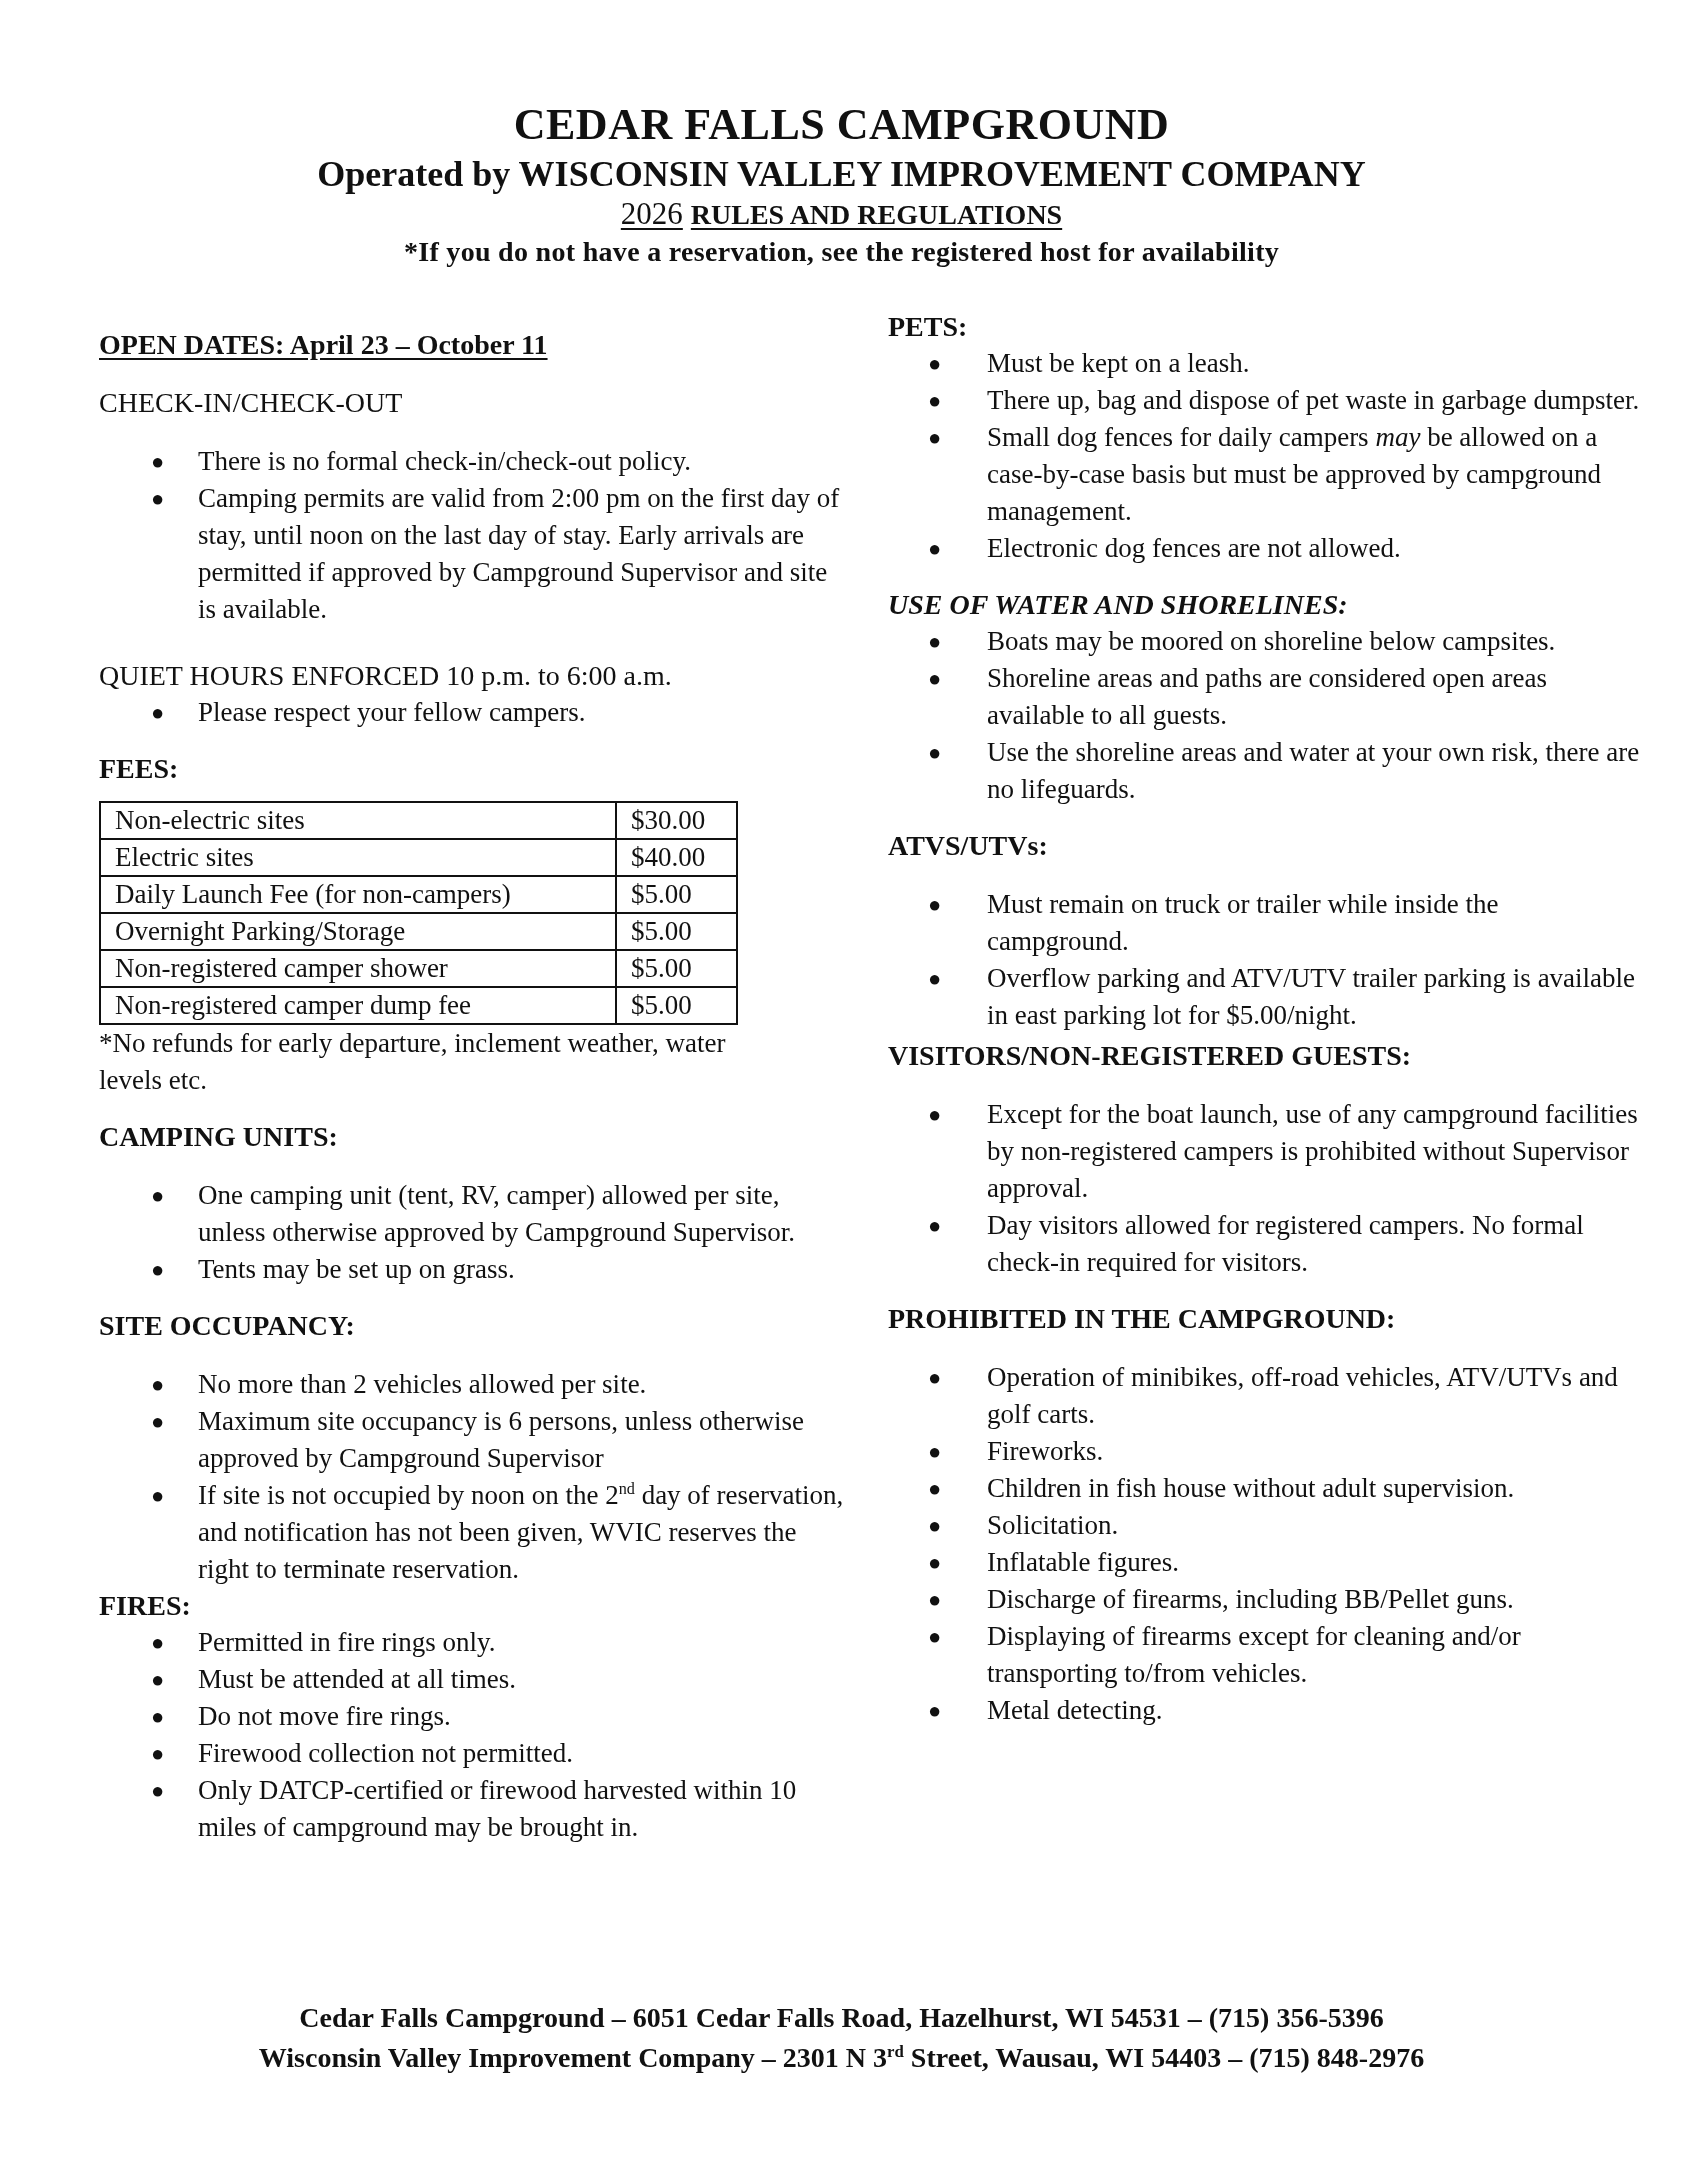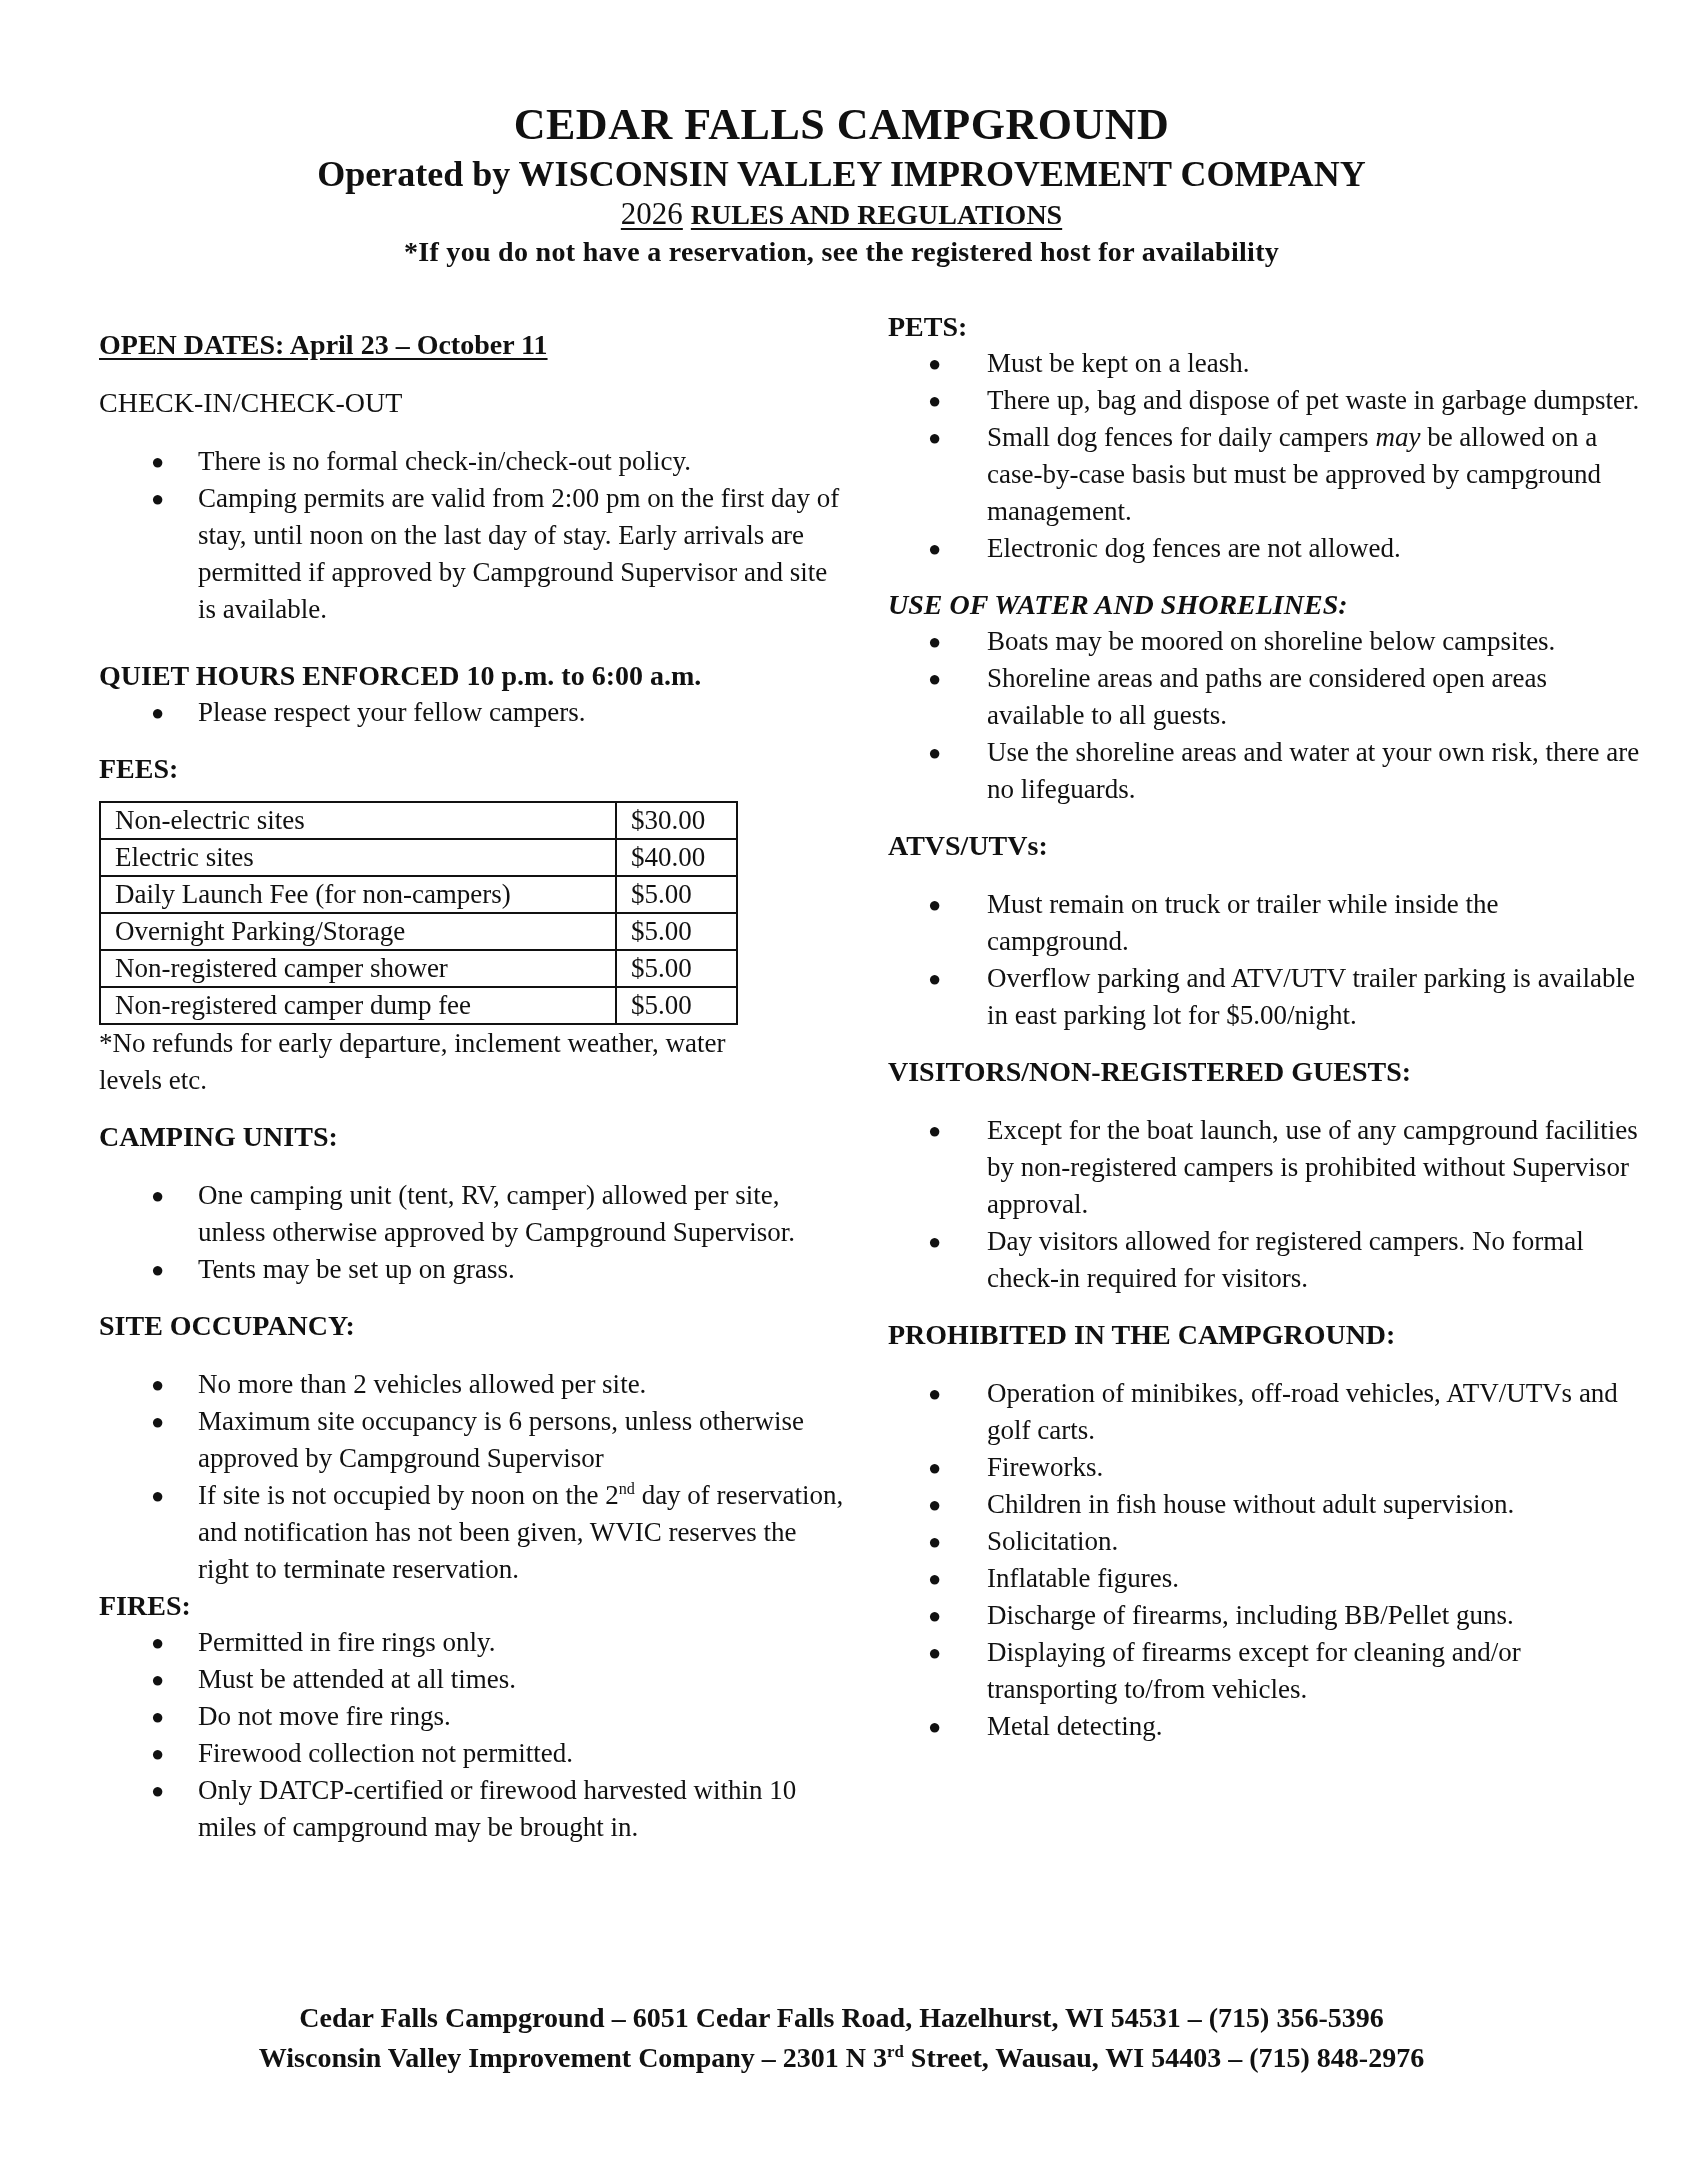--- a/index.html
+++ b/index.html
@@ -48,21 +48,21 @@
 
 <div class="col col-left">
   <p class="sec-head ul" style="margin-top:30px;">OPEN DATES: April 23 – October 11</p>
 
   <p class="sec-head normal" style="margin-top:22px;">CHECK-IN/CHECK-OUT</p>
   <ul class="bl" style="margin-top:22px;">
     <li><span class="bul">●</span><span>There is no formal check-in/check-out policy.</span></li>
     <li><span class="bul">●</span><span>Camping permits are valid from 2:00 pm on the first day of stay, until noon on the last day of stay. Early arrivals are permitted if approved by Campground Supervisor and site is available.</span></li>
   </ul>
 
-  <p class="sec-head normal" style="margin-top:30px;"><span style="font-weight:bold">QUIET HOURS ENFORCED 10 p.m. to 6:00 a.m.</span></p>
+  <p class="sec-head normal" style="margin-top:30px;"><span style="font-weight:normal">QUIET HOURS ENFORCED 10 p.m. to 6:00 a.m.</span></p>
   <ul class="bl">
     <li><span class="bul">●</span><span>Please respect your fellow campers.</span></li>
   </ul>
 
   <p class="sec-head" style="margin-top:20px;">FEES:</p>
   <table class="fees">
     <tbody>
       <tr>
           <td class="name">Non-electric sites</td>
           <td class="price">$30.00</td>
@@ -129,21 +129,21 @@
     <li><span class="bul">●</span><span>Shoreline areas and paths are considered open areas available to all guests.</span></li>
     <li><span class="bul">●</span><span>Use the shoreline areas and water at your own risk, there are no lifeguards.</span></li>
   </ul>
 
   <p class="sec-head" style="margin-top:20px;">ATVS/UTVs:</p>
   <ul class="bl" style="margin-top:22px;">
     <li><span class="bul">●</span><span>Must remain on truck or trailer while inside the campground.</span></li>
     <li><span class="bul">●</span><span>Overflow parking and ATV/UTV trailer parking is available in east parking lot for $5.00/night.</span></li>
   </ul>
 
-  <p class="sec-head" style="margin-top:20px;">VISITORS/NON-REGISTERED GUESTS:</p>
+  <p class="sec-head" style="margin-top:4px;">VISITORS/NON-REGISTERED GUESTS:</p>
   <ul class="bl" style="margin-top:22px;">
     <li><span class="bul">●</span><span>Except for the boat launch, use of any campground facilities by non-registered campers is prohibited without Supervisor approval.</span></li>
     <li><span class="bul">●</span><span>Day visitors allowed for registered campers. No formal check-in required for visitors.</span></li>
   </ul>
 
   <p class="sec-head" style="margin-top:20px;">PROHIBITED IN THE CAMPGROUND:</p>
   <ul class="bl" style="margin-top:22px;">
     <li><span class="bul">●</span><span>Operation of minibikes, off-road vehicles, ATV/UTVs and golf carts.</span></li>
     <li><span class="bul">●</span><span>Fireworks.</span></li>
     <li><span class="bul">●</span><span>Children in fish house without adult supervision.</span></li>

